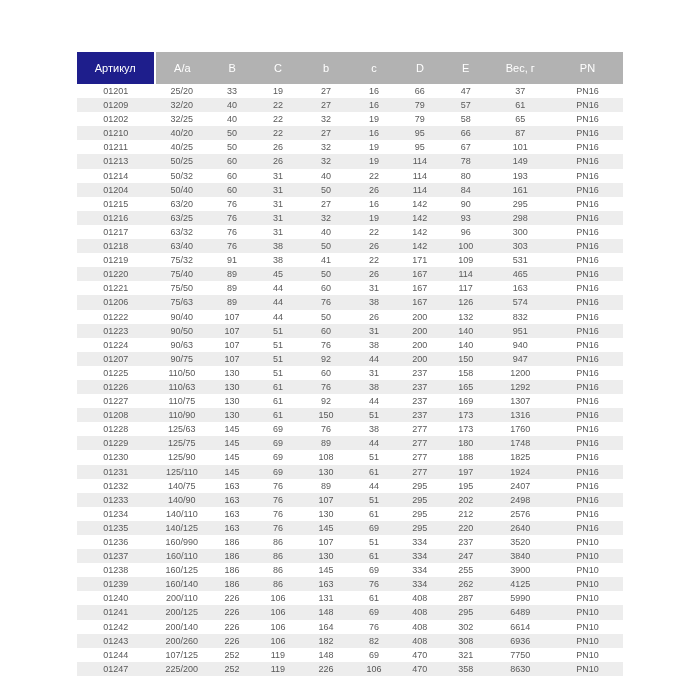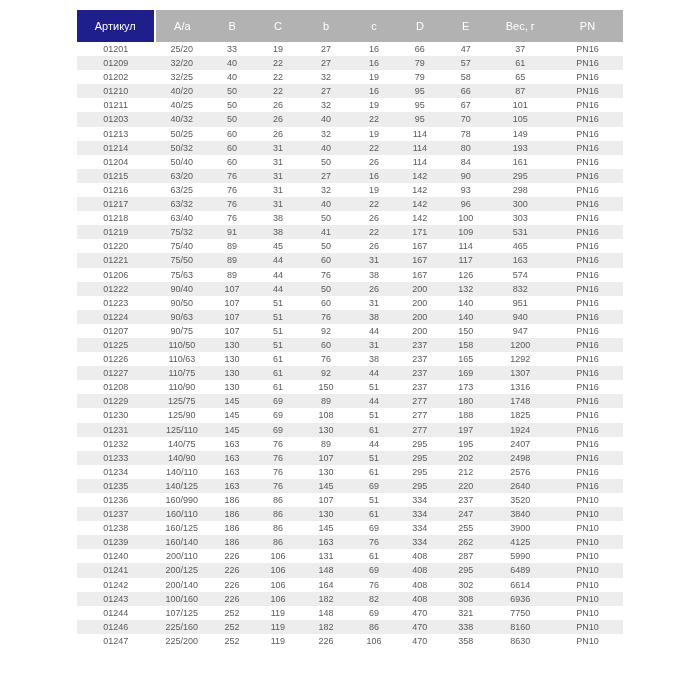--- a/index.html
+++ b/index.html
@@ -20,20 +20,21 @@
   .table-wrap {
     position: absolute;
     left: 77px;
     top: 10px;
     width: 546px;
   }
   table.spec-table {
     width: 100%;
     border-collapse: collapse;
     table-layout: fixed;
+    margin-top: 42px;
   }
   table.spec-table thead th {
     background: var(--header-bg);
     color: var(--header-text);
     font-weight: normal;
     font-size: 11px;
     height: 32px;
     text-align: center;
     vertical-align: middle;
   }
@@ -152,32 +153,20 @@
           <td>50</td>
           <td>26</td>
           <td>32</td>
           <td>19</td>
           <td>95</td>
           <td>67</td>
           <td>101</td>
           <td>PN16</td>
         </tr>
         <tr>
-          <td>01203</td>
-          <td>40/32</td>
-          <td>50</td>
-          <td>26</td>
-          <td>40</td>
-          <td>22</td>
-          <td>95</td>
-          <td>70</td>
-          <td>105</td>
-          <td>PN16</td>
-        </tr>
-        <tr>
           <td>01213</td>
           <td>50/25</td>
           <td>60</td>
           <td>26</td>
           <td>32</td>
           <td>19</td>
           <td>114</td>
           <td>78</td>
           <td>149</td>
           <td>PN16</td>
@@ -392,20 +381,32 @@
           <td>130</td>
           <td>61</td>
           <td>150</td>
           <td>51</td>
           <td>237</td>
           <td>173</td>
           <td>1316</td>
           <td>PN16</td>
         </tr>
         <tr>
+          <td>01228</td>
+          <td>125/63</td>
+          <td>145</td>
+          <td>69</td>
+          <td>76</td>
+          <td>38</td>
+          <td>277</td>
+          <td>173</td>
+          <td>1760</td>
+          <td>PN16</td>
+        </tr>
+        <tr>
           <td>01229</td>
           <td>125/75</td>
           <td>145</td>
           <td>69</td>
           <td>89</td>
           <td>44</td>
           <td>277</td>
           <td>180</td>
           <td>1748</td>
           <td>PN16</td>
@@ -561,52 +562,40 @@
           <td>106</td>
           <td>164</td>
           <td>76</td>
           <td>408</td>
           <td>302</td>
           <td>6614</td>
           <td>PN10</td>
         </tr>
         <tr>
           <td>01243</td>
-          <td>100/160</td>
+          <td>200/260</td>
           <td>226</td>
           <td>106</td>
           <td>182</td>
           <td>82</td>
           <td>408</td>
           <td>308</td>
           <td>6936</td>
           <td>PN10</td>
         </tr>
         <tr>
           <td>01244</td>
           <td>107/125</td>
           <td>252</td>
           <td>119</td>
           <td>148</td>
           <td>69</td>
           <td>470</td>
           <td>321</td>
           <td>7750</td>
-          <td>PN10</td>
-        </tr>
-        <tr>
-          <td>01246</td>
-          <td>225/160</td>
-          <td>252</td>
-          <td>119</td>
-          <td>182</td>
-          <td>86</td>
-          <td>470</td>
-          <td>338</td>
-          <td>8160</td>
           <td>PN10</td>
         </tr>
         <tr>
           <td>01247</td>
           <td>225/200</td>
           <td>252</td>
           <td>119</td>
           <td>226</td>
           <td>106</td>
           <td>470</td>

